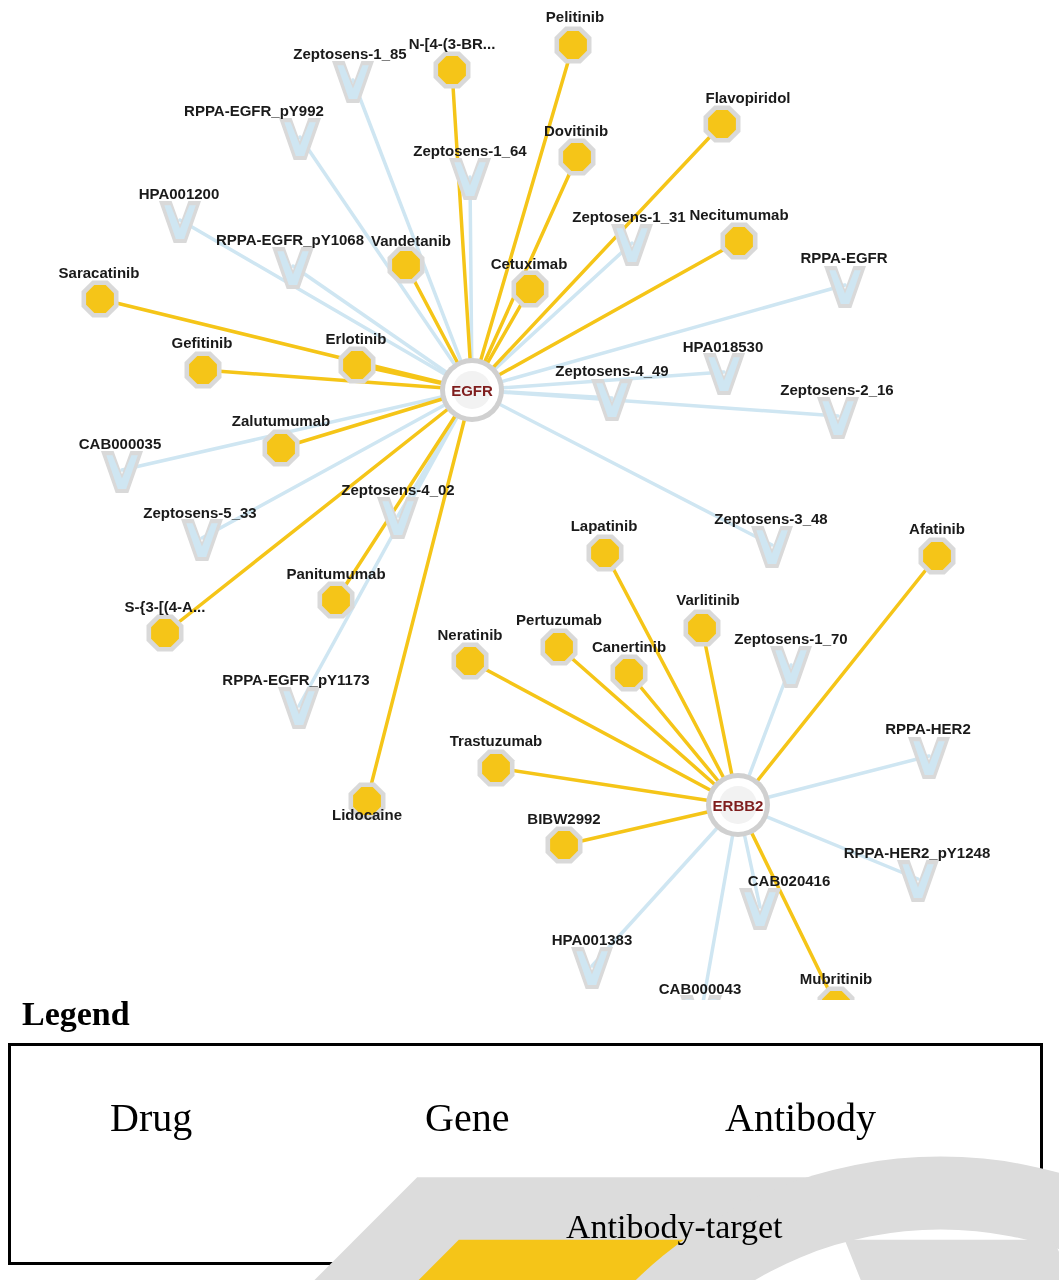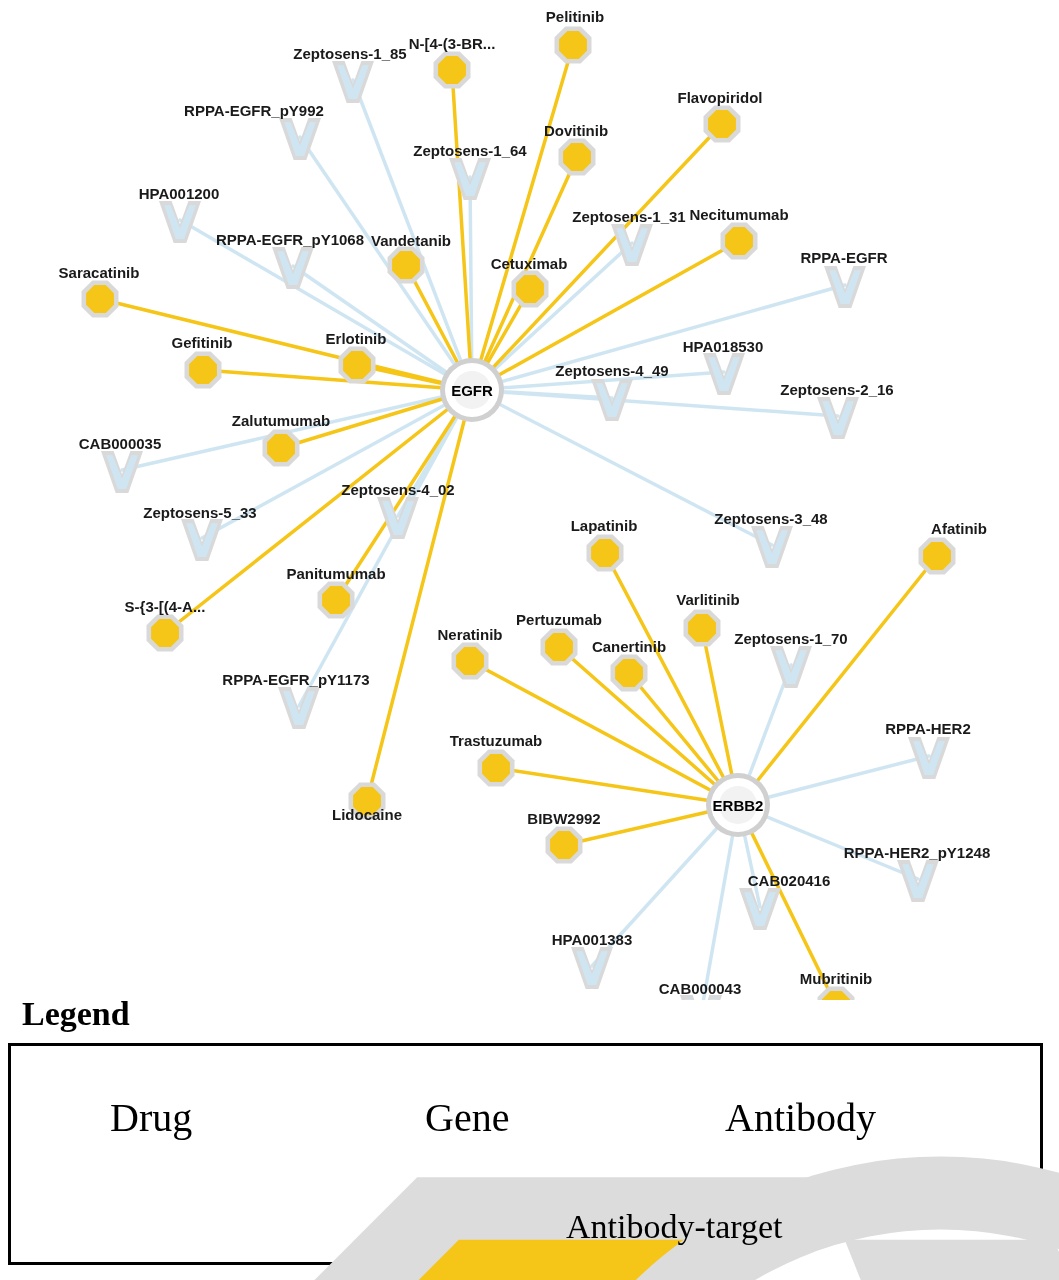--- a/index.html
+++ b/index.html
@@ -9,21 +9,21 @@
   .node-label{
     position:absolute;
     font-family:"Liberation Sans",sans-serif;
     font-size:15px;
     font-weight:bold;
     color:#1a1a1a;
     white-space:nowrap;
     transform:translate(-50%,-50%);
     pointer-events:none;
   }
-  .gene-label{font-size:15px;font-weight:bold;color:#000000;}
+  .gene-label{font-size:15px;font-weight:bold;color:#7f1d1d;}
   #legend-title{
     position:absolute;left:22px;top:995px;
     font-family:"Liberation Serif",serif;
     font-size:34px;font-weight:bold;color:#000;
   }
   #legend-box{
     position:absolute;left:8px;top:1043px;width:1035px;height:222px;
     border:3px solid #000;background:#fff;box-sizing:border-box;
   }
   .legend-item{position:absolute;display:flex;align-items:center;}
@@ -272,30 +272,30 @@
         <g>
           <circle cx="738" cy="805" r="32" fill="#D0D0D0"></circle>
           <circle cx="738" cy="805" r="27" fill="#FFFFFF"></circle>
           <circle cx="738" cy="805" r="19" fill="#F2F2F2"></circle>
         </g>
       </g>
     </svg>
   <div id="labels">
       <div class="node-label" style="left: 575px; top: 16px;">Pelitinib</div>
       <div class="node-label" style="left: 452px; top: 43px;">N-[4-(3-BR...</div>
-      <div class="node-label" style="left: 720px; top: 97px;">Flavopiridol</div>
+      <div class="node-label" style="left: 748px; top: 97px;">Flavopiridol</div>
       <div class="node-label" style="left: 576px; top: 130px;">Dovitinib</div>
       <div class="node-label" style="left: 411px; top: 240px;">Vandetanib</div>
       <div class="node-label" style="left: 739px; top: 214px;">Necitumumab</div>
       <div class="node-label" style="left: 529px; top: 263px;">Cetuximab</div>
       <div class="node-label" style="left: 99px; top: 272px;">Saracatinib</div>
       <div class="node-label" style="left: 202px; top: 342px;">Gefitinib</div>
       <div class="node-label" style="left: 356px; top: 338px;">Erlotinib</div>
       <div class="node-label" style="left: 281px; top: 420px;">Zalutumumab</div>
-      <div class="node-label" style="left: 937px; top: 528px; margin-left: 22px;">Afatinib</div>
+      <div class="node-label" style="left: 937px; top: 528px;">Afatinib</div>
       <div class="node-label" style="left: 604px; top: 525px;">Lapatinib</div>
       <div class="node-label" style="left: 708px; top: 599px;">Varlitinib</div>
       <div class="node-label" style="left: 336px; top: 573px;">Panitumumab</div>
       <div class="node-label" style="left: 165px; top: 606px;">S-{3-[(4-A...</div>
       <div class="node-label" style="left: 559px; top: 619px;">Pertuzumab</div>
       <div class="node-label" style="left: 470px; top: 634px;">Neratinib</div>
       <div class="node-label" style="left: 629px; top: 646px;">Canertinib</div>
       <div class="node-label" style="left: 496px; top: 740px;">Trastuzumab</div>
       <div class="node-label" style="left: 367px; top: 814px;">Lidocaine</div>
       <div class="node-label" style="left: 564px; top: 818px;">BIBW2992</div>

